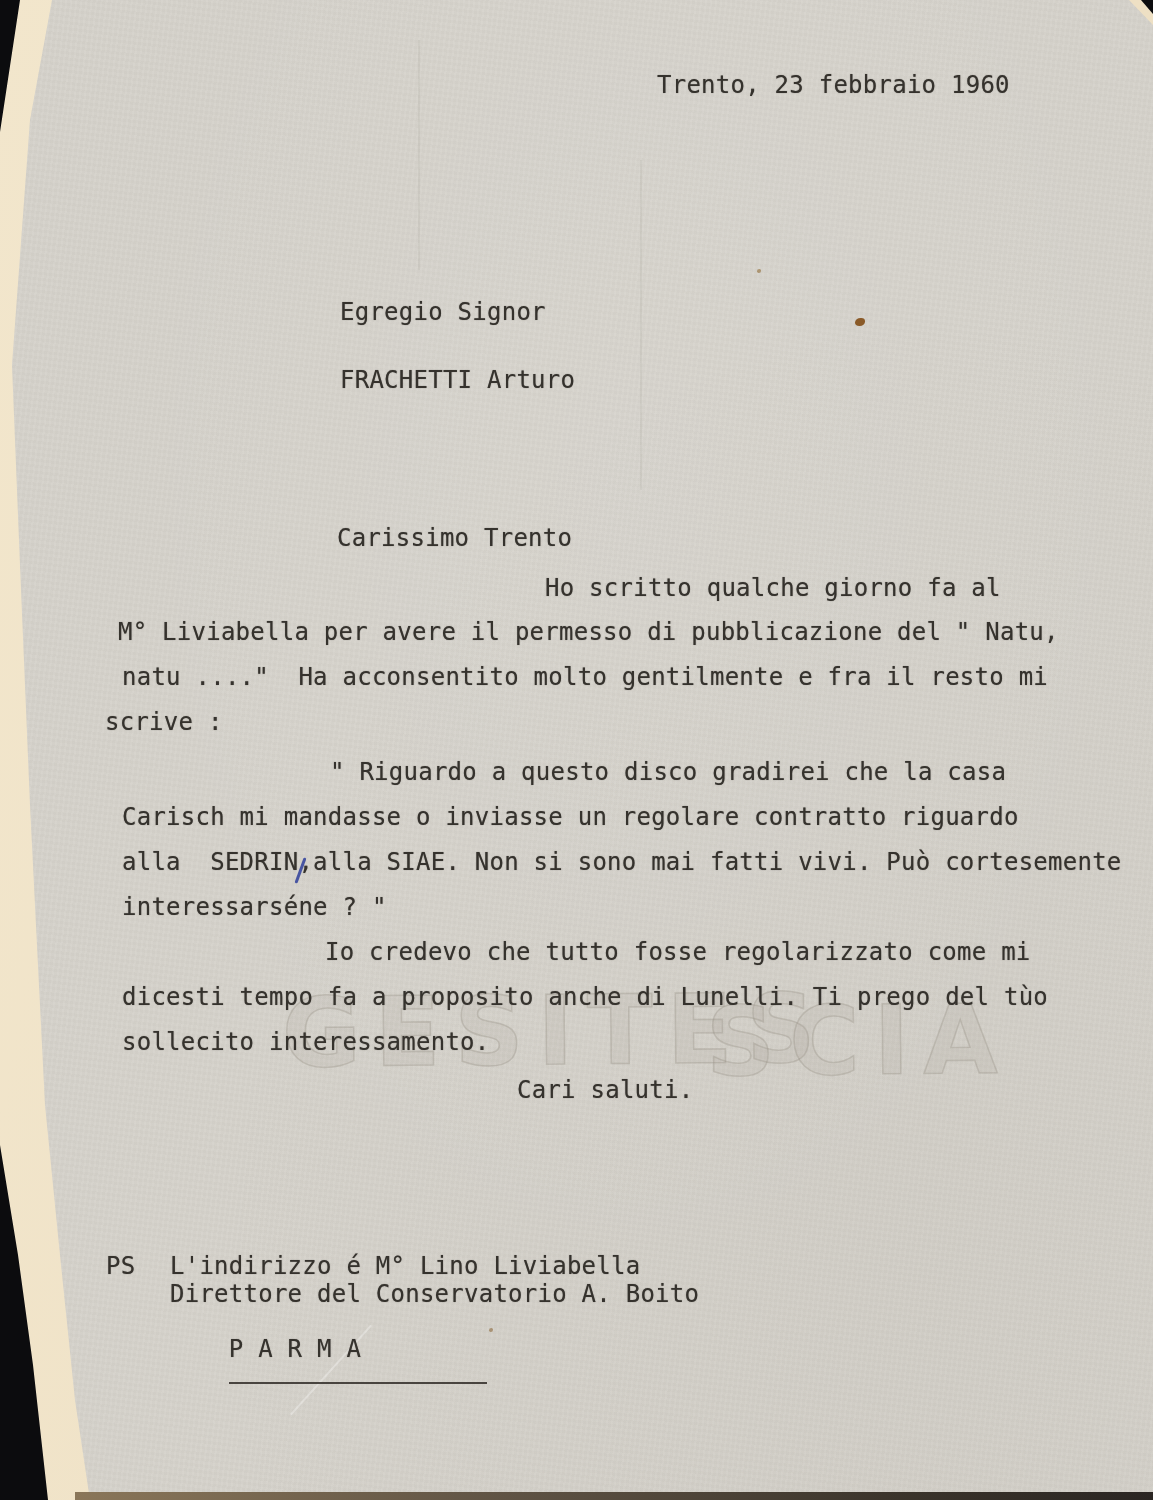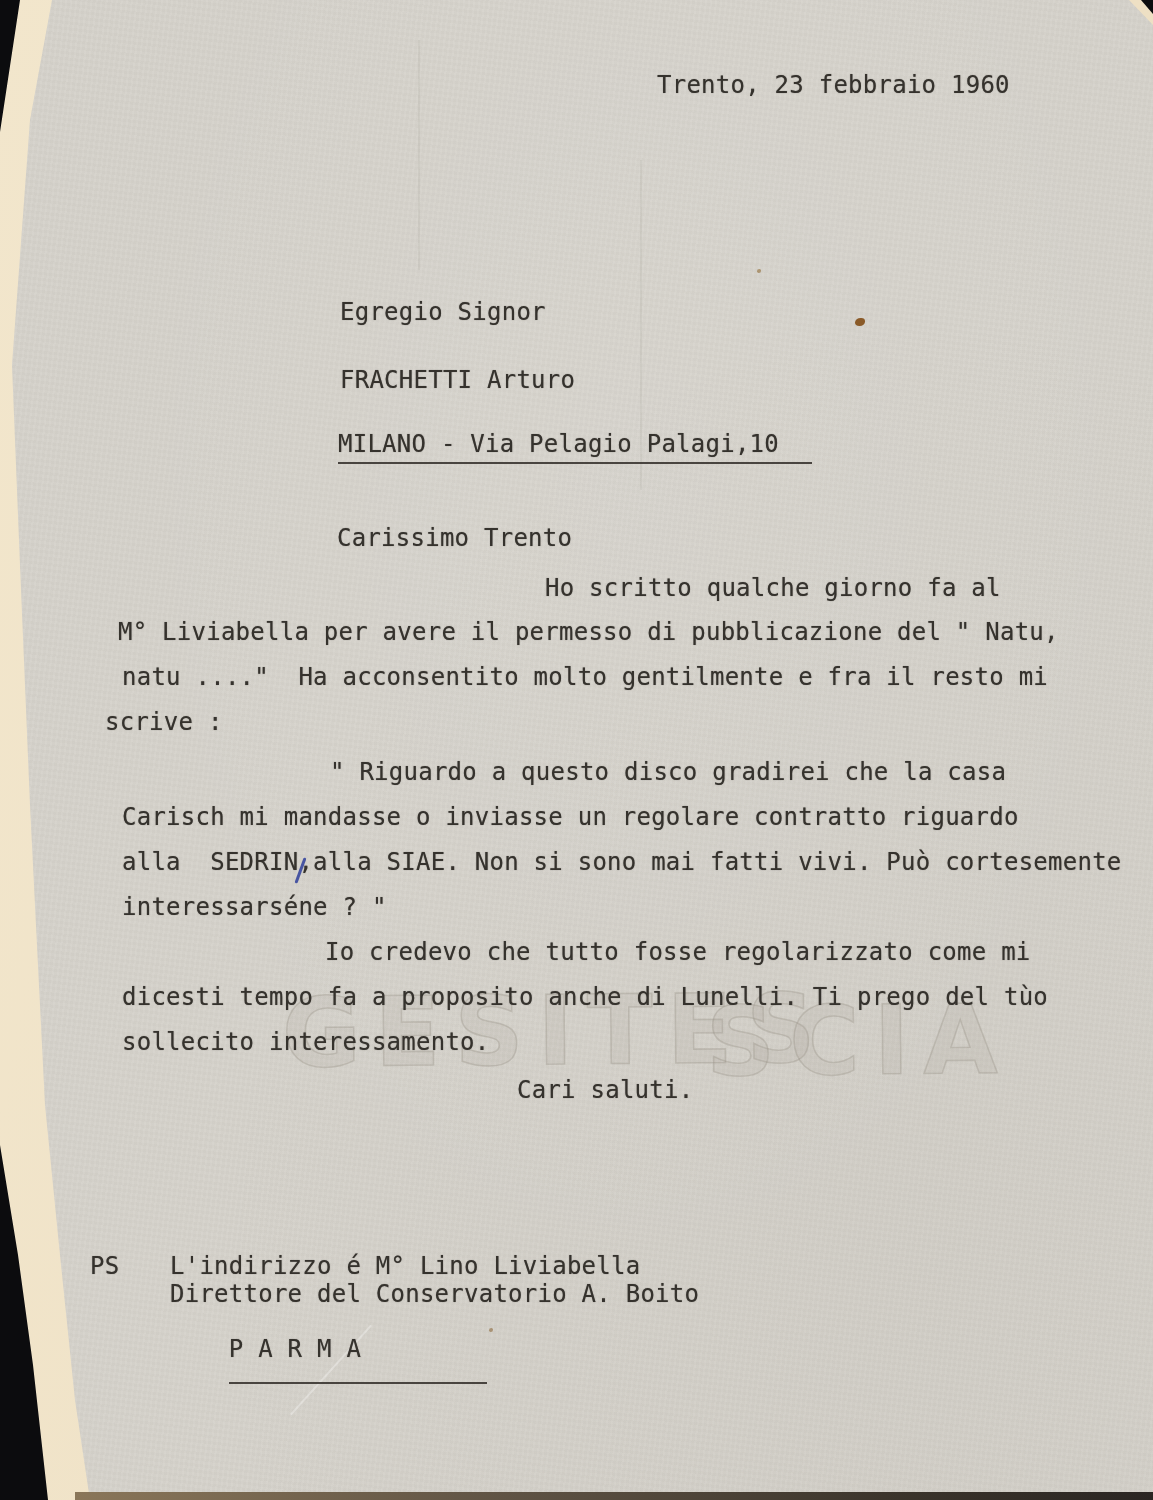--- a/index.html
+++ b/index.html
@@ -69,39 +69,38 @@
   <div class="crease" style="left:418px;top:40px;width:2px;height:230px;"></div>
   <div class="crease light" style="left:330px;top:1310px;width:2px;height:120px;transform:rotate(42deg);"></div>
 
   <div class="watermark" style="left:282px;top:975px;">GESITES</div>
   <div class="watermark" style="left:706px;top:985px;">SCIA</div>
 
   <div class="tl" style="left:657px;top:72px;">Trento, 23 febbraio 1960</div>
 
   <div class="tl" style="left:340px;top:299px;">Egregio Signor</div>
   <div class="tl" style="left:340px;top:367px;">FRACHETTI Arturo</div>
-  <div class="tl addr" style="left:338px;top:431px;">MILANO - Via Pelagio Palagi,10</div>
 
   <div class="tl" style="left:337px;top:525px;">Carissimo Trento</div>
 
   <div class="tl" style="left:545px;top:575px;">Ho scritto qualche giorno fa al</div>
   <div class="tl" style="left:118px;top:619px;">M° Liviabella per avere il permesso di pubblicazione del " Natu,</div>
   <div class="tl" style="left:122px;top:664px;">natu ...."  Ha acconsentito molto gentilmente e fra il resto mi</div>
   <div class="tl" style="left:105px;top:709px;">scrive :</div>
   <div class="tl" style="left:330px;top:759px;">" Riguardo a questo disco gradirei che la casa</div>
   <div class="tl" style="left:122px;top:804px;">Carisch mi mandasse o inviasse un regolare contratto riguardo</div>
   <div class="tl" style="left:122px;top:849px;">alla  SEDRIN,alla SIAE. Non si sono mai fatti vivi. Può cortesemente</div>
   <div class="tl" style="left:122px;top:894px;">interessarséne ? "</div>
   <div class="tl" style="left:325px;top:939px;">Io credevo che tutto fosse regolarizzato come mi</div>
   <div class="tl" style="left:122px;top:984px;">dicesti tempo fa a proposito anche di Lunelli. Ti prego del tùo</div>
   <div class="tl" style="left:122px;top:1029px;">sollecito interessamento.</div>
 
   <div class="tl" style="left:517px;top:1077px;">Cari saluti.</div>
 
-  <div class="tl" style="left:90px;top:1253px;text-align:center;">PS</div>
+  <div class="tl" style="left:106px;top:1253px;text-align:center;">PS</div>
   <div class="tl" style="left:170px;top:1253px;">L'indirizzo é M° Lino Liviabella</div>
   <div class="tl" style="left:170px;top:1281px;">Direttore del Conservatorio A. Boito</div>
   <div class="tl" style="left:170px;top:1309px;">
     <span class="parma">P A R M A</span>
   </div>
 
   <div class="blue-comma"></div>
 
   <div class="speck" style="left:855px;top:318px;width:10px;height:8px;background:#8a5a28;"></div>
   <div class="speck" style="left:757px;top:269px;width:4px;height:4px;background:#9a7b4a;opacity:.7;"></div>

